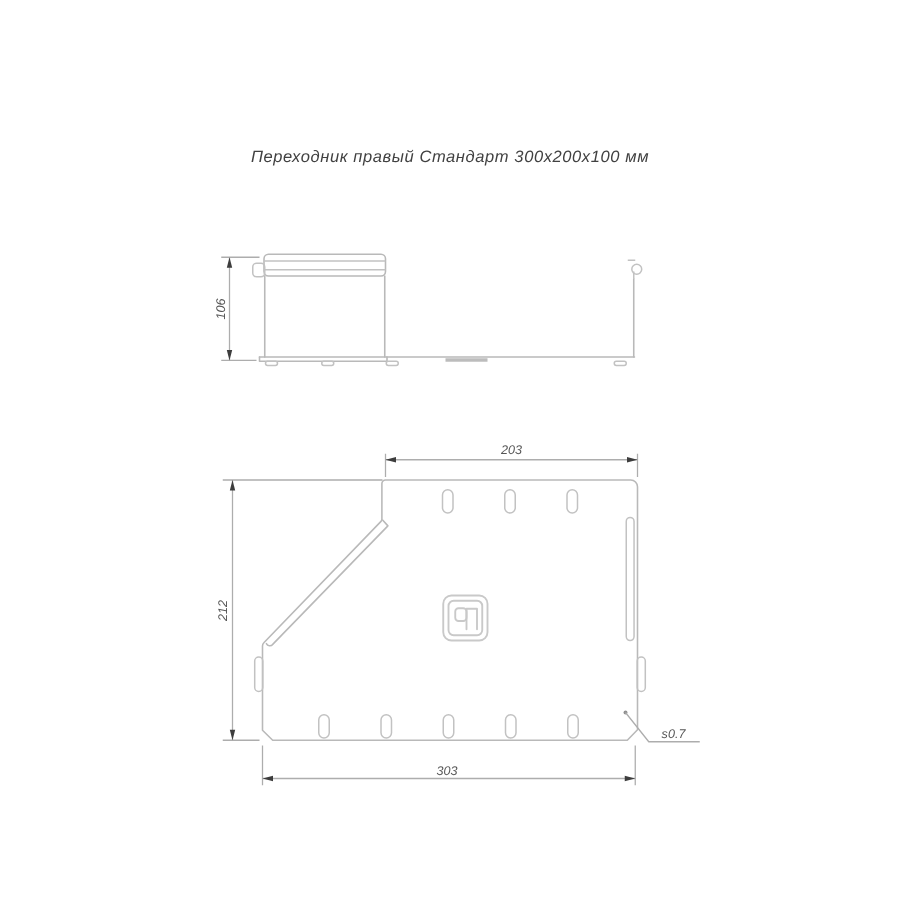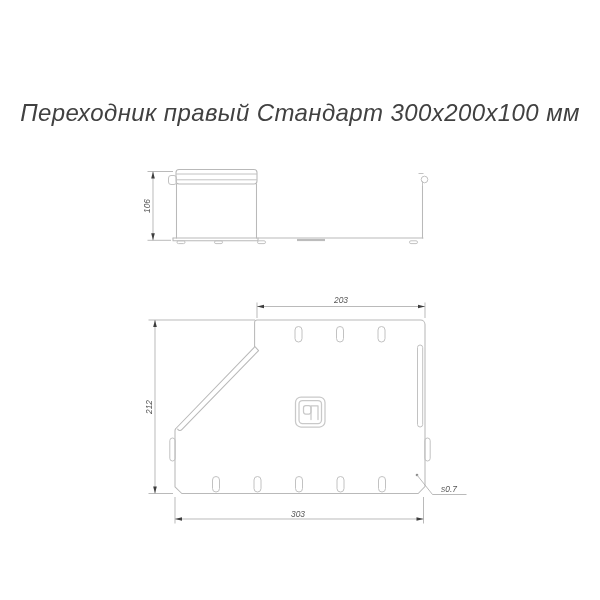--- a/index.html
+++ b/index.html
@@ -1,19 +1,19 @@
 <!DOCTYPE html>
 <html><head>
 <meta charset="utf-8">
 <style>
   html,body{margin:0;padding:0;background:#ffffff;}
   .stage{position:relative;width:600px;height:600px;background:#ffffff;overflow:hidden;
          font-family:"Liberation Sans",sans-serif;}
   .title{position:absolute;top:99px;left:0;width:600px;text-align:center;
-         font-size:24px;font-style:italic;font-weight:400;color:#414141;
+         font-size:11px;font-style:italic;font-weight:400;color:#414141;
          letter-spacing:0.4px;}
   svg{position:absolute;top:0;left:0;}
   svg text{font-family:"Liberation Sans",sans-serif;font-style:italic;
            font-size:8.4px;fill:#565656;}
   .ln{stroke:#b9b9b9;stroke-width:1.05;fill:none;stroke-linejoin:round;stroke-linecap:round;}
   .ln2{stroke:#c2c2c2;stroke-width:1;fill:none;}
   .dim{stroke:#adadad;stroke-width:0.85;fill:none;}
   .arrow{fill:#3d3d3d;stroke:none;}
   .logo{stroke:#c9c9c9;stroke-width:1.25;fill:none;stroke-linejoin:round;stroke-linecap:round;}
 </style>

